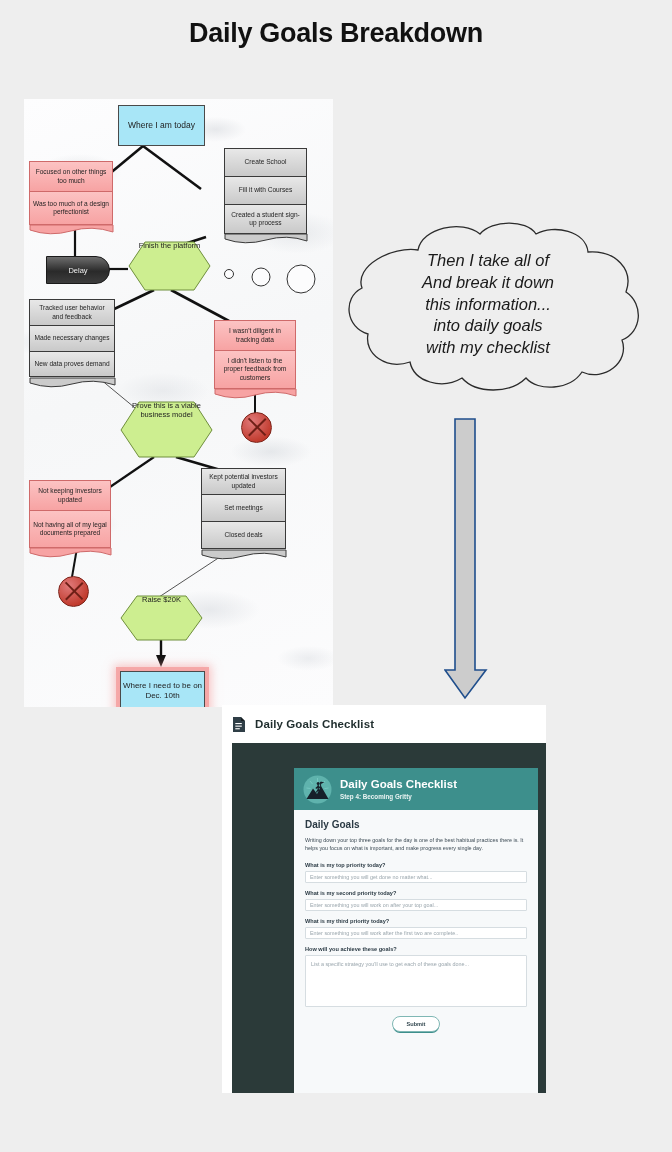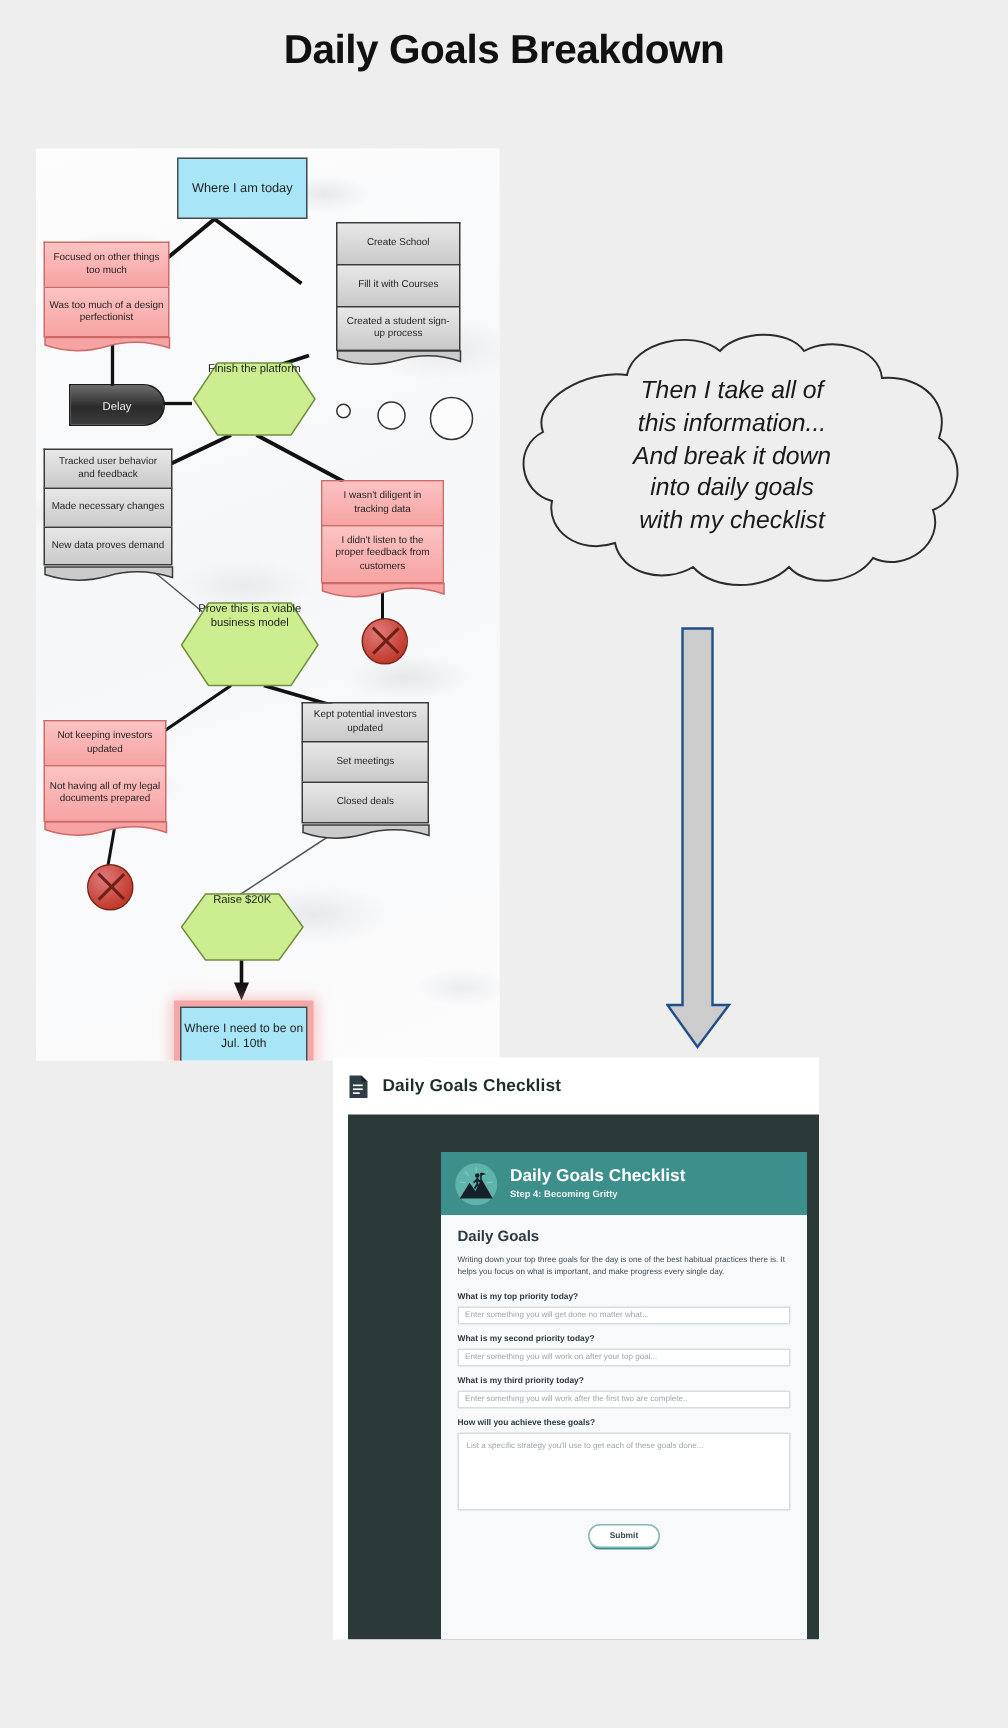--- a/index.html
+++ b/index.html
@@ -283,37 +283,37 @@
   <div class="hexwrap" style="left:96px;top:496px;width:83px;height:46px;">
     <svg width="83" height="46">
         <polygon points="17,1 66,1 82,23 66,45 17,45 1,23" fill="#cdee90" stroke="#6f8f3c" stroke-width="1"></polygon>
       </svg>
     <div class="hexlabel">
         <span>Raise $20K</span>
       </div>
   </div>
 
   <div class="n-target" style="left:96px;top:572px;width:83px;height:37px;">
-    <span>Where I need to be on Jul. 10th</span>
+    <span>Where I need to be on Dec. 10th</span>
   </div>
 </div>
 
 <div id="thought-cloud">
   <svg width="320" height="190">
     <path d="M88,28 C92,6 132,-3 150,12 C162,-2 196,-3 206,12
              C224,2 256,9 258,30 C286,28 304,48 296,70
              C314,82 312,110 292,118 C300,140 274,160 252,150
              C240,168 208,170 196,156 C180,172 146,172 132,156
              C112,168 84,160 80,140 C56,148 34,132 38,112
              C16,106 12,76 32,66 C24,44 62,24 88,28 Z" fill="#eeeeee" stroke="#2b2b2b" stroke-width="1.3"></path>
   </svg>
   <div id="cloud-text">
     <div>Then I take all of</div>
+    <div>And break it down</div>
     <div>this information...</div>
-    <div>And break it down</div>
     <div>into daily goals</div>
     <div>with my checklist</div>
   </div>
 </div>
 
 <div id="down-arrow">
   <svg width="44" height="282">
     <polygon points="9,1 29,1 29,252 40,252 19,280 -1,252 9,252" transform="translate(2,0)" fill="#cccccc" stroke="#1f4e8c" stroke-width="1.6"></polygon>
   </svg>
 </div>

